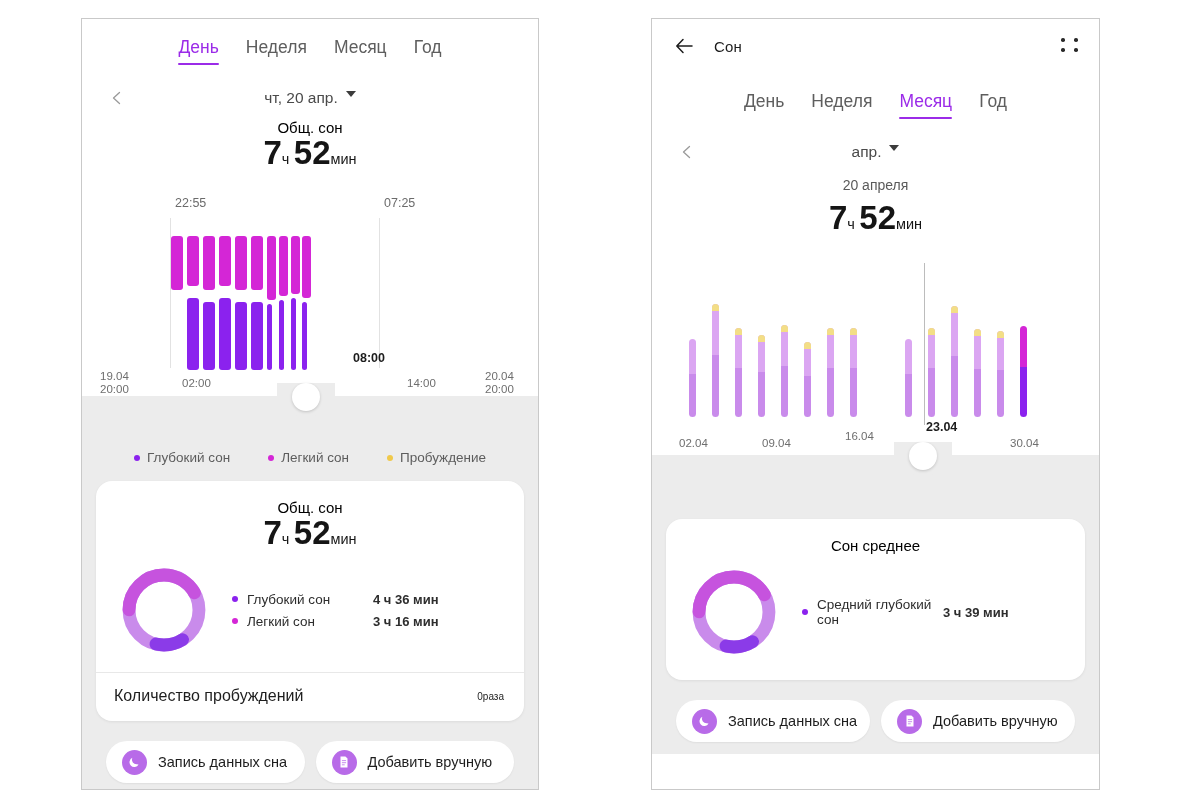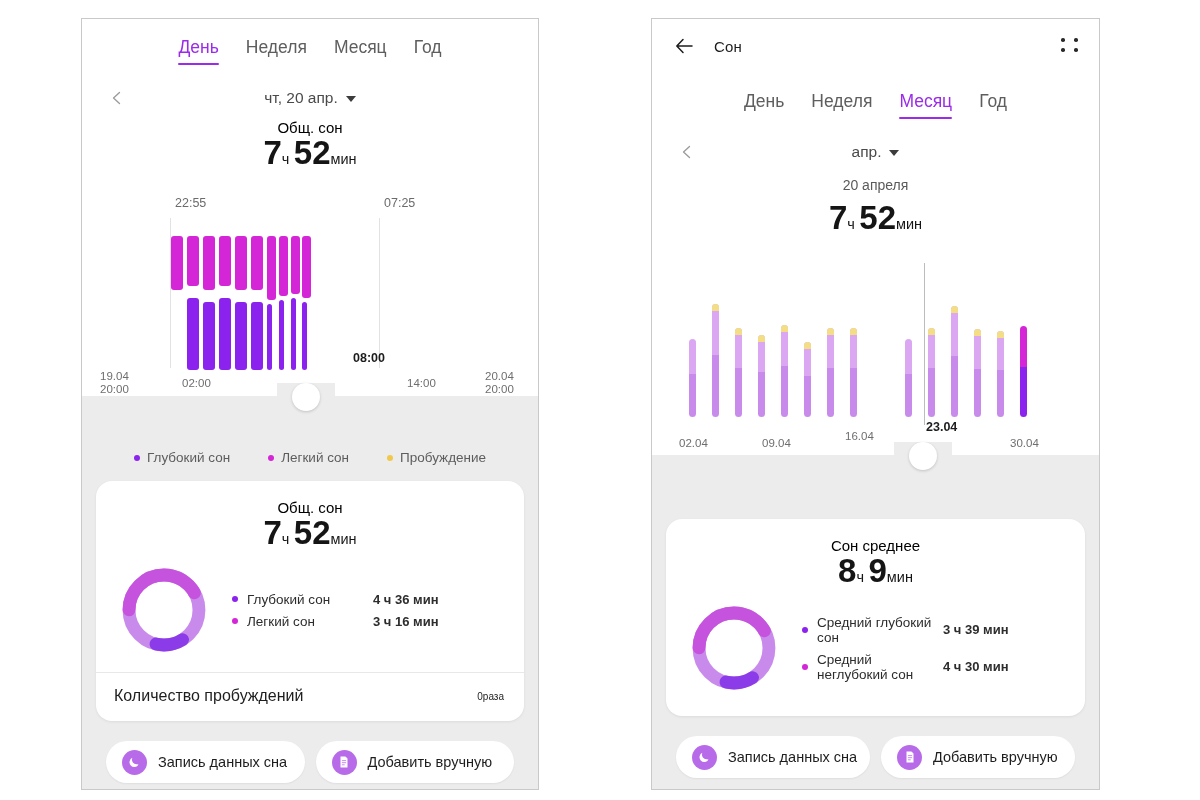--- a/index.html
+++ b/index.html
@@ -72,21 +72,21 @@
     display: flex; align-items: center; justify-content: center;
     margin-top: 14px;
   }
   .chev-left {
     position: absolute; left: 28px; top: 50%;
     transform: translateY(-50%);
     width: 14px; height: 14px;
   }
   .date-label {
     font-size: 15.5px; color: #4a4a4a;
-    display: flex; align-items: center; gap: 8px;
+    display: flex; gap: 8px;
   }
   .caret-down {
     width: 0; height: 0;
     border-left: 5px solid transparent;
     border-right: 5px solid transparent;
     border-top: 6px solid #3c3c3c;
     display: inline-block;
     margin-top: 2px;
   }
 
@@ -508,44 +508,35 @@
     <div class="scrollstrip">
       <div class="notch" style="left:242px;"></div>
       <div class="knob" style="left:257px;"></div>
     </div>
 
     <div class="grey-pad"></div>
 
     <div class="grey-body">
       <div class="card">
         <div class="metric-cap">Сон среднее</div>
-        <div class="metric-big">
-          <span class="num">8</span><span class="unit">ч</span>
-          <span class="num">9</span><span class="unit">мин</span>
-        </div>
 
         <div class="donut-row" style="padding-bottom:22px;">
           <span class="donut">
             <svg viewBox="0 0 100 100" width="92" height="92">
               <circle cx="50" cy="50" r="38" fill="none" stroke="#C98BEB" stroke-width="14"></circle>
               <circle cx="50" cy="50" r="38" fill="none" stroke="#C653DE" stroke-width="14" stroke-dasharray="100 139" stroke-dashoffset="60" stroke-linecap="round" transform="rotate(-90 50 50)"></circle>
               <circle cx="50" cy="50" r="38" fill="none" stroke="#8B3BE8" stroke-width="14" stroke-dasharray="30 209" stroke-dashoffset="-98" stroke-linecap="round" transform="rotate(-90 50 50)"></circle>
             </svg>
           </span>
           <div class="stats">
             <div class="stat-line">
               <span class="dot" style="background:#8B22EE"></span>
               <span class="nm">Средний глубокий сон</span>
               <span class="vl">3 ч 39 мин</span>
             </div>
-            <div class="stat-line">
-              <span class="dot" style="background:#D426D6"></span>
-              <span class="nm">Средний неглубокий сон</span>
-              <span class="vl">4 ч 30 мин</span>
-            </div>
           </div>
         </div>
       </div>
     </div>
 
     <div class="actions">
       <div class="action">
         <span class="ic">
           <svg viewBox="0 0 20 20" width="15" height="15">
               <path d="M13.6 12.2a6 6 0 0 1-6.4-8.5 6.4 6.4 0 1 0 8.2 8.9 6 6 0 0 1-1.8-.4z" fill="#fff"></path>

